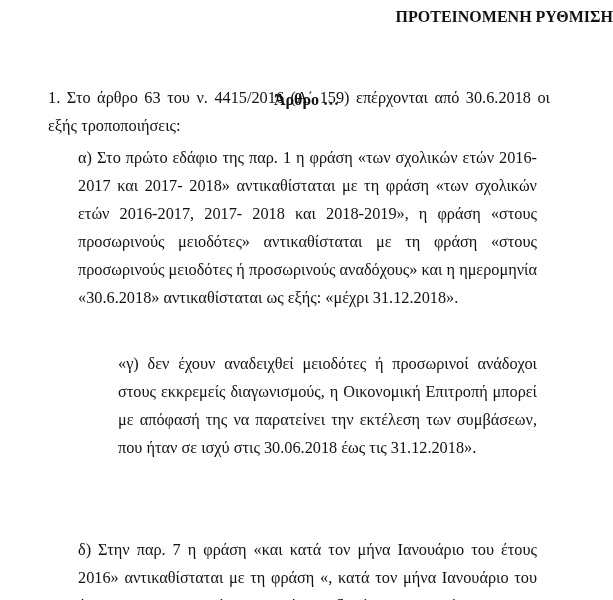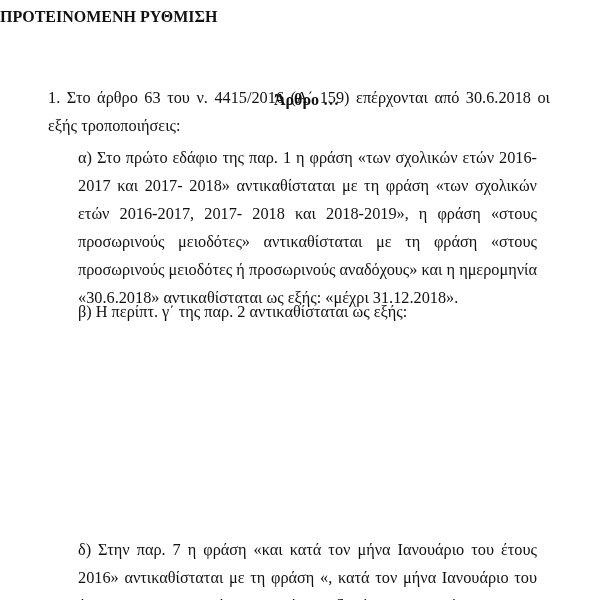--- a/index.html
+++ b/index.html
@@ -1,19 +1,19 @@
 <!DOCTYPE html>
 <html><head>
 <meta charset="utf-8">
 <style>
   html, body { margin: 0; padding: 0; background: #ffffff; }
   body { width: 613px; height: 600px; overflow: hidden; position: relative;
          font-family: "Liberation Serif", "DejaVu Serif", serif; color: #111; }
   .page { position: absolute; left: 0; top: 0; width: 613px; height: 600px; }
-  .title { position: absolute; left: 0; width: 613px; top: 6px; text-align: left;
+  .title { position: absolute; left: 0; width: 613px; top: 6px; text-align: right;
            font-weight: bold; font-size: 16px; line-height: 22px; }
   .article { position: absolute; left: 0; width: 613px; top: 52px; text-align: center;
              font-weight: bold; font-size: 16px; line-height: 22px; margin-top: 37px; }
   .para { position: absolute; font-size: 16.3px; line-height: 28px; text-align: justify;
           text-align-last: left; margin: 0; }
   .p1 { left: 48px; width: 502px; top: 84px; }
   .sa { left: 78px; width: 459px; top: 144px; }
   .sb { left: 78px; width: 459px; top: 298px; }
   .quote { left: 118px; width: 419px; top: 350px; }
   .sc { left: 78px; width: 459px; top: 452px; }
@@ -23,17 +23,17 @@
 <body>
 
 <div class="page">
   <div class="title">ΠΡΟΤΕΙΝΟΜΕΝΗ ΡΥΘΜΙΣΗ</div>
   <div class="article">Άρθρο …</div>
 
   <p class="para p1">1. Στο άρθρο 63 του ν. 4415/2016 (Α΄ 159) επέρχονται από 30.6.2018 οι εξής τροποποιήσεις:</p>
 
   <p class="para sa">α) Στο πρώτο εδάφιο της παρ. 1 η φράση «των σχολικών ετών 2016-2017 και 2017- 2018» αντικαθίσταται με τη φράση «των σχολικών ετών 2016-2017, 2017- 2018 και 2018-2019», η φράση «στους προσωρινούς μειοδότες» αντικαθίσταται με τη φράση «στους προσωρινούς μειοδότες ή προσωρινούς αναδόχους» και η ημερομηνία «30.6.2018» αντικαθίσταται ως εξής: «μέχρι 31.12.2018».</p>
 
-  <p class="para sb">β) Η περίπτ. γ΄ της παρ. 2 αντικαθίσταται ως εξής:</p>
+  <p class="para quote">«γ) δεν έχουν αναδειχθεί μειοδότες ή προσωρινοί ανάδοχοι στους εκκρεμείς διαγωνισμούς, η Οικονομική Επιτροπή μπορεί με απόφασή της να παρατείνει την εκτέλεση των συμβάσεων, που ήταν σε ισχύ στις 30.06.2018 έως τις 31.12.2018».</p>
 
 
   <p class="para sd">δ) Στην παρ. 7 η φράση «και κατά τον μήνα Ιανουάριο του έτους 2016» αντικαθίσταται με τη φράση «, κατά τον μήνα Ιανουάριο του έτους 2016 και αυτός του πρώτου εξαμήνου των ετών 2017 και 2018».</p>
 </div>
 
 </body></html>

